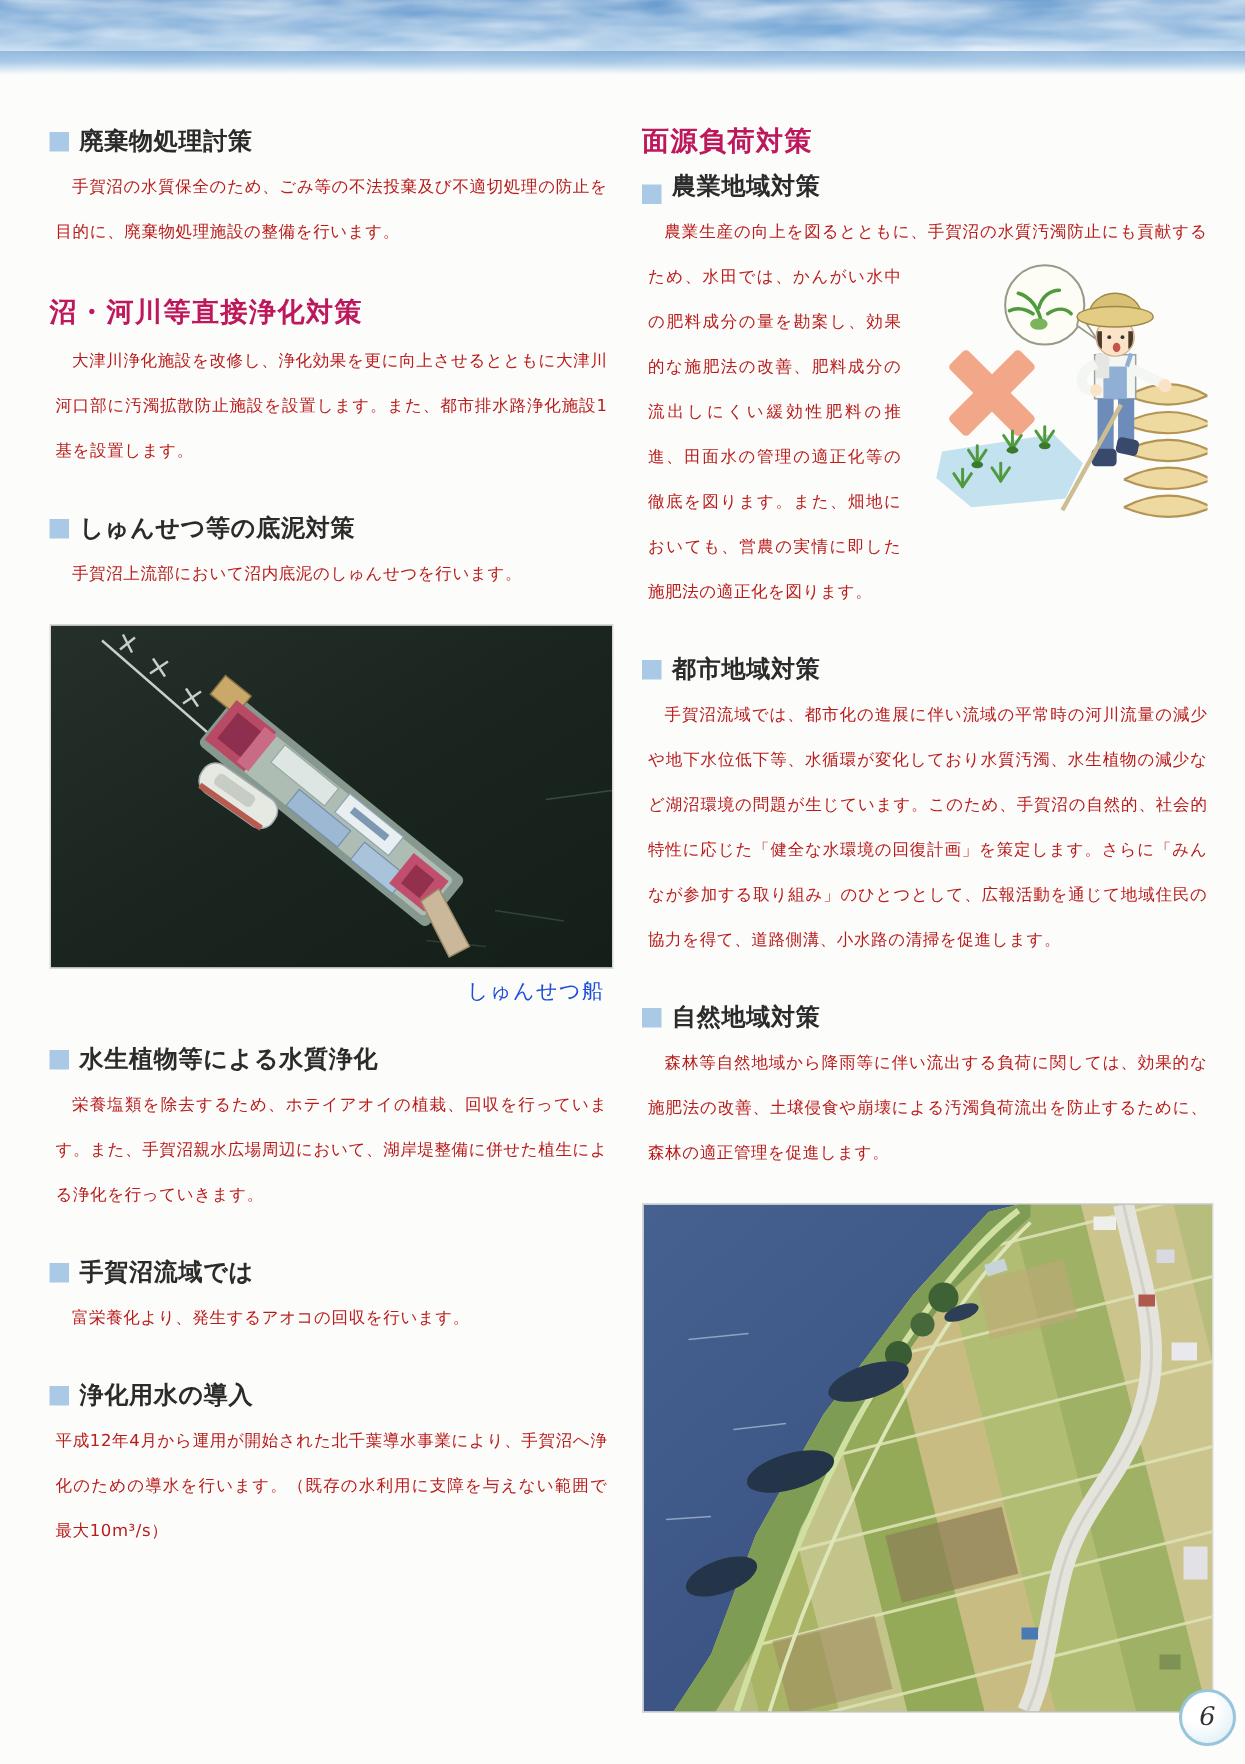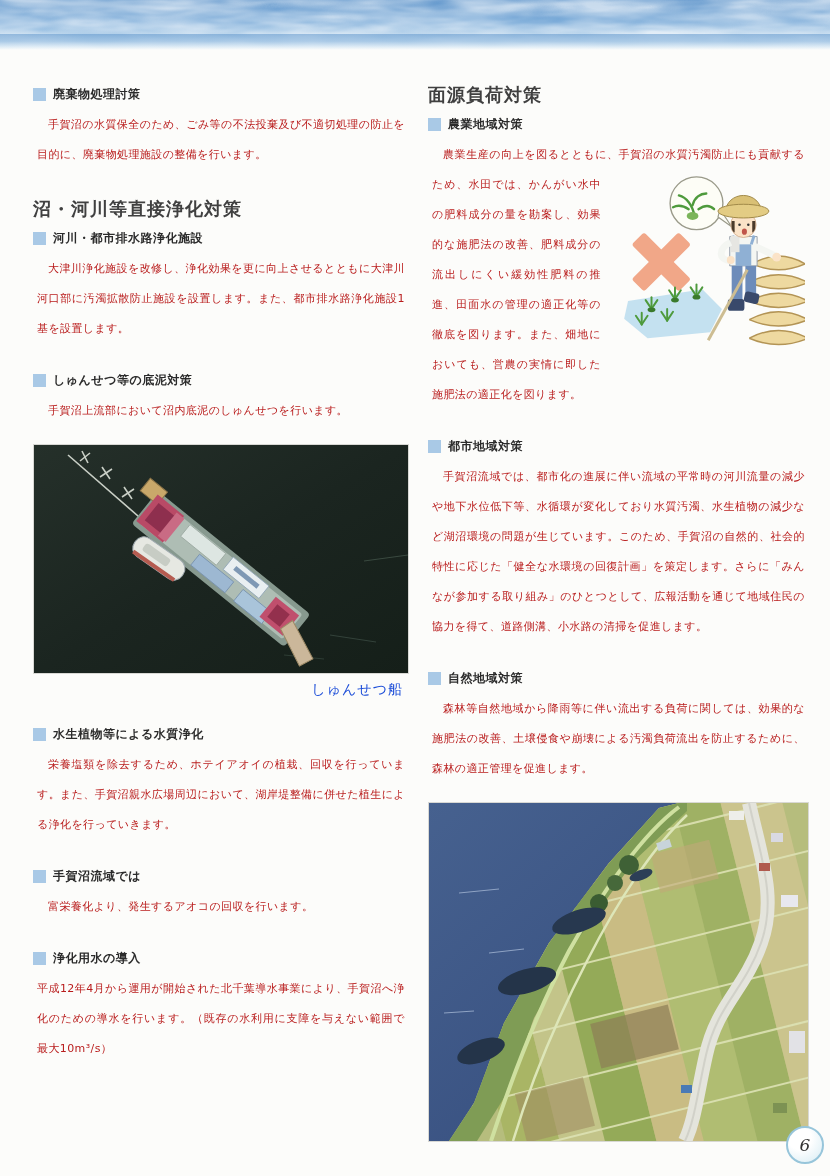--- a/index.html
+++ b/index.html
@@ -11,26 +11,26 @@
   }
   
   .banner{position:absolute;top:0;left:0;width:830px;height:50px;}
   .banner svg{display:block;}
   
   .col{position:absolute;top:76px;}
   .col-left{left:33px;width:376px;}
   .col-right{left:428px;width:381px;}
   
   .h-main{
-    font-size:18px;font-weight:bold;color:#404040;
+    font-size:18px;font-weight:bold;color:#be185d;
     letter-spacing:1px;margin:26px 0 4px 0;line-height:26px;
   }
   .h-sub{
     display:flex;align-items:center;gap:7px;
-    font-size:12px;font-weight:bold;color:#2b2b2b;
+    font-size:16px;font-weight:bold;color:#2b2b2b;
     letter-spacing:0.5px;margin:24px 0 4px 0;line-height:24px;
   }
   .h-sub.first{margin-top:6px;}
   .bullet{flex:0 0 auto;width:13px;height:13px;background:#a9c9e6;}
   
   .para{
     font-size:11px;line-height:30px;letter-spacing:0.4px;
     text-align:justify;margin:4px;color:#b91c1c;
   }
   .indent{text-indent:1em;}
@@ -86,24 +86,20 @@
   <div class="col col-left">
 
     <div class="h-sub first">
       <span class="bullet"></span>
       <span>廃棄物処理討策</span>
     </div>
     <p class="para indent">手賀沼の水質保全のため、ごみ等の不法投棄及び不適切処理の防止を目的に、廃棄物処理施設の整備を行います。</p>
 
     <div class="h-main">沼・河川等直接浄化対策</div>
 
-    <div class="h-sub" style="margin-top:2px;">
-      <span class="bullet"></span>
-      <span>河川・都市排水路浄化施設</span>
-    </div>
     <p class="para indent">大津川浄化施設を改修し、浄化効果を更に向上させるとともに大津川河口部に汚濁拡散防止施設を設置します。また、都市排水路浄化施設1基を設置します。</p>
 
     <div class="h-sub">
       <span class="bullet"></span>
       <span>しゅんせつ等の底泥対策</span>
     </div>
     <p class="para indent">手賀沼上流部において沼内底泥のしゅんせつを行います。</p>
 
     <div class="photo">
       <svg width="374" height="228" viewBox="0 0 374 228">
@@ -175,21 +171,21 @@
       <span>浄化用水の導入</span>
     </div>
     <p class="para">平成12年4月から運用が開始された北千葉導水事業により、手賀沼へ浄化のための導水を行います。（既存の水利用に支障を与えない範囲で最大10m³/s）</p>
 
   </div>
 
   <div class="col col-right">
 
     <div class="h-main" style="margin-top:6px;">面源負荷対策</div>
 
-    <div class="h-sub" style="margin-top:2px;">
+    <div class="h-sub" style="margin-top:2px;align-items:flex-end;">
       <span class="bullet"></span>
       <span>農業地域対策</span>
     </div>
     <p class="para indent agri-para">
       <span class="illo-spacer"></span>
       <span class="illo">
         <svg width="196" height="176" viewBox="0 0 200 180">
 
           <g transform="translate(42,92) rotate(45)" fill="#f1a788">
             <rect x="-34" y="-9" width="68" height="18" rx="3"></rect>

